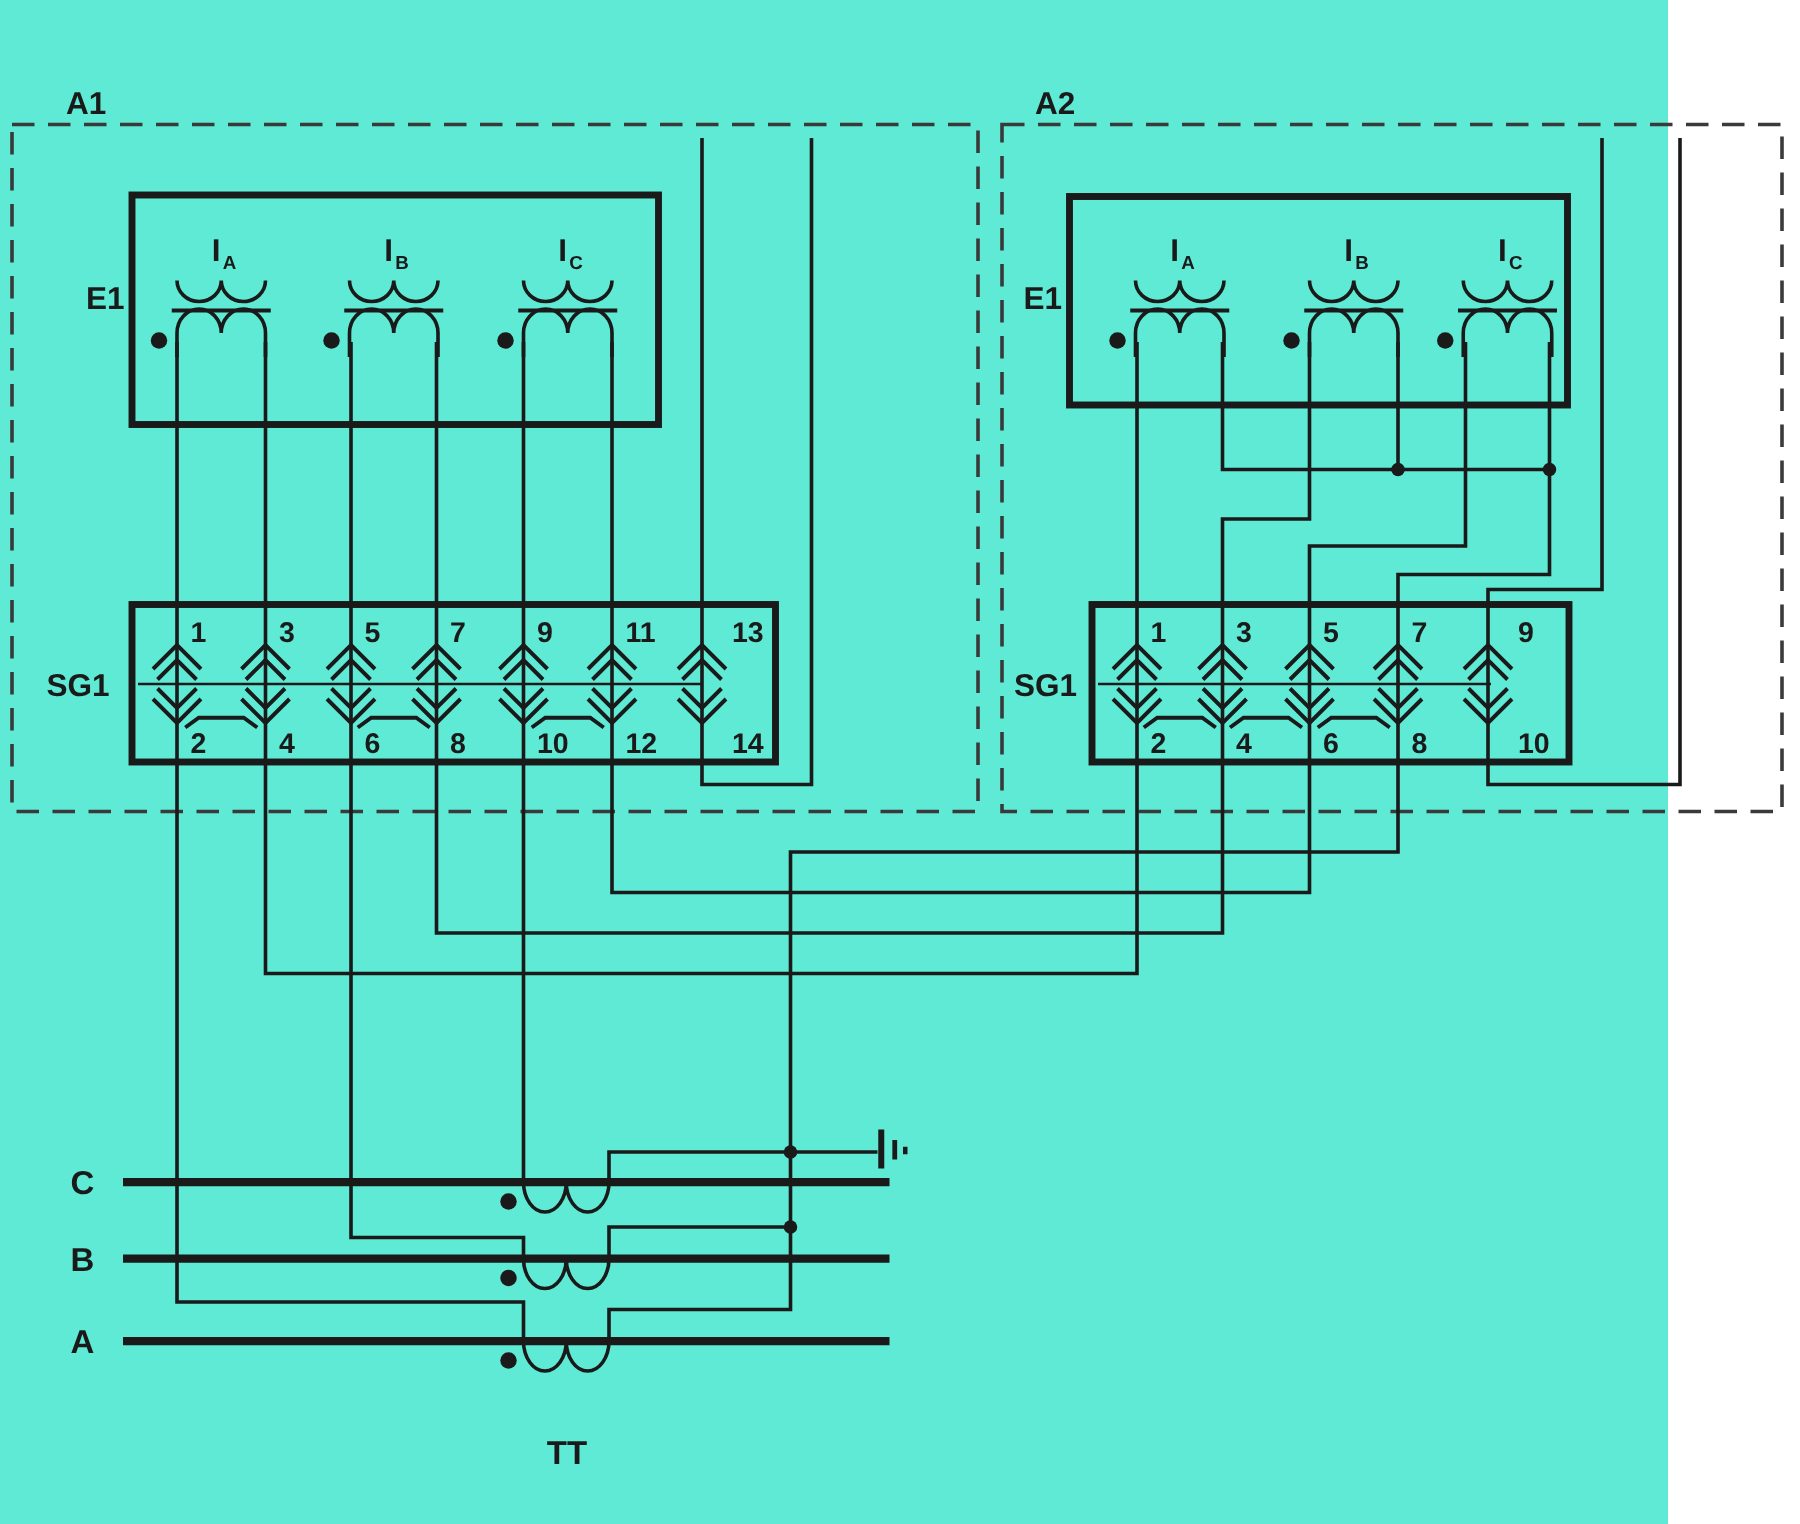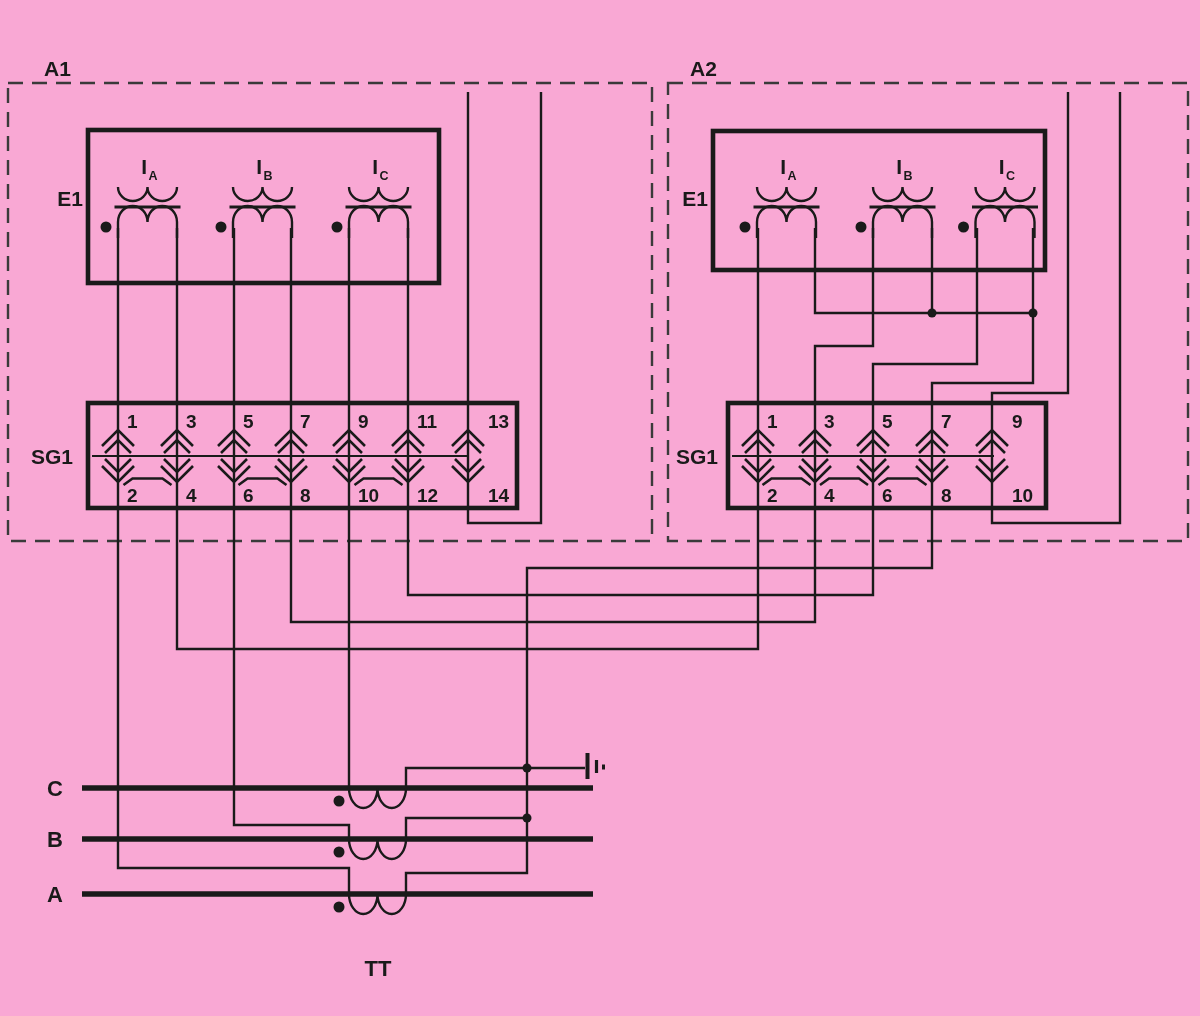--- a/index.html
+++ b/index.html
@@ -1,16 +1,16 @@
 <!DOCTYPE html>
 <html><head>
 <meta charset="utf-8">
 <style>
   html,body{margin:0;padding:0;background:#ffffff;}
-  .stage{width:1200px;height:1016px;position:relative;background:#f9a8d4;}
+  .stage{width:1112px;height:1016px;position:relative;background:#5eead4;}
   svg{display:block;}
   .w  {fill:none;stroke:#1a1a1a;stroke-width:2.4;}
   .w3 {fill:none;stroke:#1a1a1a;stroke-width:2.8;}
   .bx {fill:none;stroke:#1a1a1a;stroke-width:4.6;}
   .dash{fill:none;stroke:#3a3a3a;stroke-width:2.4;stroke-dasharray:15 9;}
   .ph {fill:none;stroke:#1a1a1a;stroke-width:5.5;}
   .cl {fill:none;stroke:#1a1a1a;stroke-width:1.8;}
   .chev{fill:none;stroke:#1a1a1a;stroke-width:2.6;}
   .dotf{fill:#1a1a1a;stroke:none;}
   .gnd1{fill:none;stroke:#1a1a1a;stroke-width:4;}

